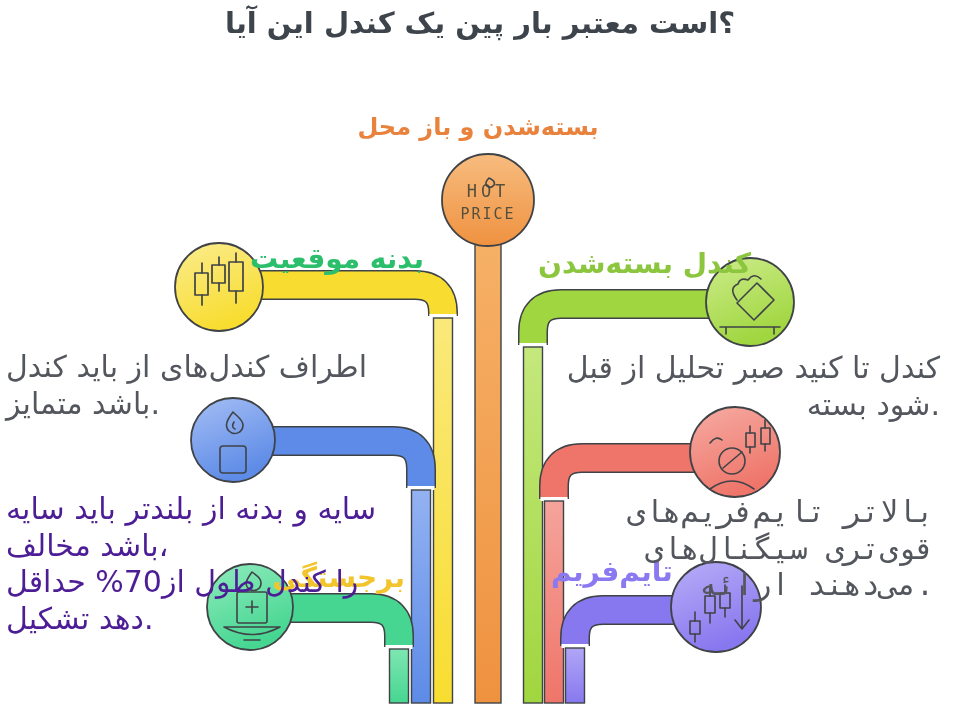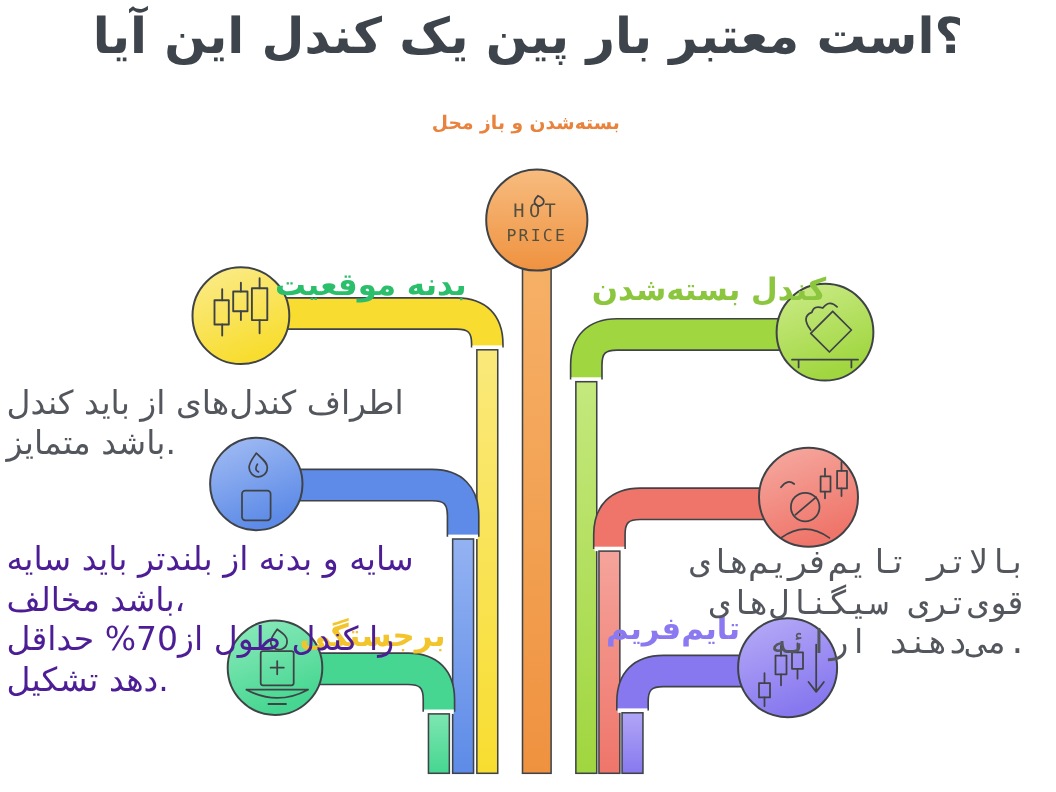--- a/index.html
+++ b/index.html
@@ -1,22 +1,22 @@
 <!DOCTYPE html>
 <html lang="fa"><head>
 <meta charset="utf-8">
 <style>
   html,body{margin:0;padding:0;background:#fff;}
   .stage{position:relative;width:960px;height:720px;background:#ffffff;overflow:hidden;
          font-family:"DejaVu Sans",sans-serif;}
   .stage svg{position:absolute;left:0;top:0;}
   .txt{position:absolute;direction:ltr;}
   .w{unicode-bidi:isolate;}
-  .title{left:0;right:0;top:6px;text-align:center;font-size:45px;font-weight:bold;letter-spacing:0;}
-  .toplabel{left:288px;width:380px;top:102px;text-align:center;font-size:17px;font-weight:bold;}
+  .title{left:0;right:0;top:6px;text-align:center;font-size:29px;font-weight:bold;letter-spacing:0;}
+  .toplabel{left:288px;width:380px;top:113px;text-align:center;font-size:24px;font-weight:bold;}
   .blabel{font-size:28px;font-weight:bold;white-space:nowrap;}
   .desc{font-size:30px;line-height:1.22;white-space:pre-line;}
   .lab-0{left:250px;width:152px;top:242px;text-align:right;}
   .lab-1{left:245px;width:140px;top:396px;text-align:right;}
   .lab-2{left:258px;width:147px;top:561px;text-align:right;}
   .lab-3{left:538px;width:170px;top:247px;text-align:right;}
   .lab-4{left:563px;width:130px;top:402px;text-align:left;}
   .lab-5{left:551px;width:110px;top:555px;text-align:left;}
   .desc-0{left:6px;width:422px;top:349px;text-align:left;}
   .desc-1{left:6px;width:402px;top:491px;text-align:left;}
@@ -202,15 +202,16 @@
   <div class="txt toplabel" style="color: rgb(232, 130, 60);"><span class="w">محل</span> <span class="w">باز</span> <span class="w">و</span> <span class="w">بسته‌شدن</span></div>
 
   <div class="txt blabel lab-0" style="color: rgb(43, 191, 108);"><span class="w">موقعیت</span> <span class="w">بدنه</span></div>
   <div class="txt blabel lab-2" style="color: rgb(242, 197, 45);"><span class="w">برجستگی</span></div>
   <div class="txt blabel lab-3" style="color: rgb(140, 198, 63);"><span class="w">بسته‌شدن</span> <span class="w">کندل</span></div>
   <div class="txt blabel lab-5" style="color: rgb(138, 121, 240);"><span class="w">تایم‌فریم</span></div>
 
   <div class="txt desc desc-0" style="color: rgb(83, 87, 93);"><span class="w">کندل</span> <span class="w">باید</span> <span class="w">از</span> <span class="w">کندل‌های</span> <span class="w">اطراف</span> <span class="w">متمایز</span> <span class="w">باشد</span><span class="w">.</span></div>
   <div class="txt desc desc-1" style="color: #4c1d95;"><span class="w">سایه</span> <span class="w">باید</span> <span class="w">بلندتر</span> <span class="w">از</span> <span class="w">بدنه</span> <span class="w">و</span> <span class="w">سایه</span> <span class="w">مخالف</span> <span class="w">باشد</span><span class="w">،</span>
 <span class="w">حداقل</span> <span class="w">%70از</span> <span class="w">طول</span> <span class="w">کندل</span> <span class="w">را</span> <span class="w">تشکیل</span> <span class="w">دهد</span><span class="w">.</span></div>
+  <div class="txt desc desc-3" style="color: rgb(83, 87, 93);"><span class="w">قبل</span> <span class="w">از</span> <span class="w">تحلیل</span> <span class="w">صبر</span> <span class="w">کنید</span> <span class="w">تا</span> <span class="w">کندل</span> <span class="w">بسته</span> <span class="w">شود</span><span class="w">.</span></div>
   <div class="txt desc desc-4" style="color: rgb(83, 87, 93); font-family: Liberation Mono, monospace;"><span class="w">تایم‌فریم‌های</span> <span class="w">بالاتر</span> <span class="w">سیگنال‌های</span> <span class="w">قوی‌تری</span>
 <span class="w">ارائه</span> <span class="w">می‌دهند</span><span class="w">.</span></div>
 </div>
 
 </body></html>

